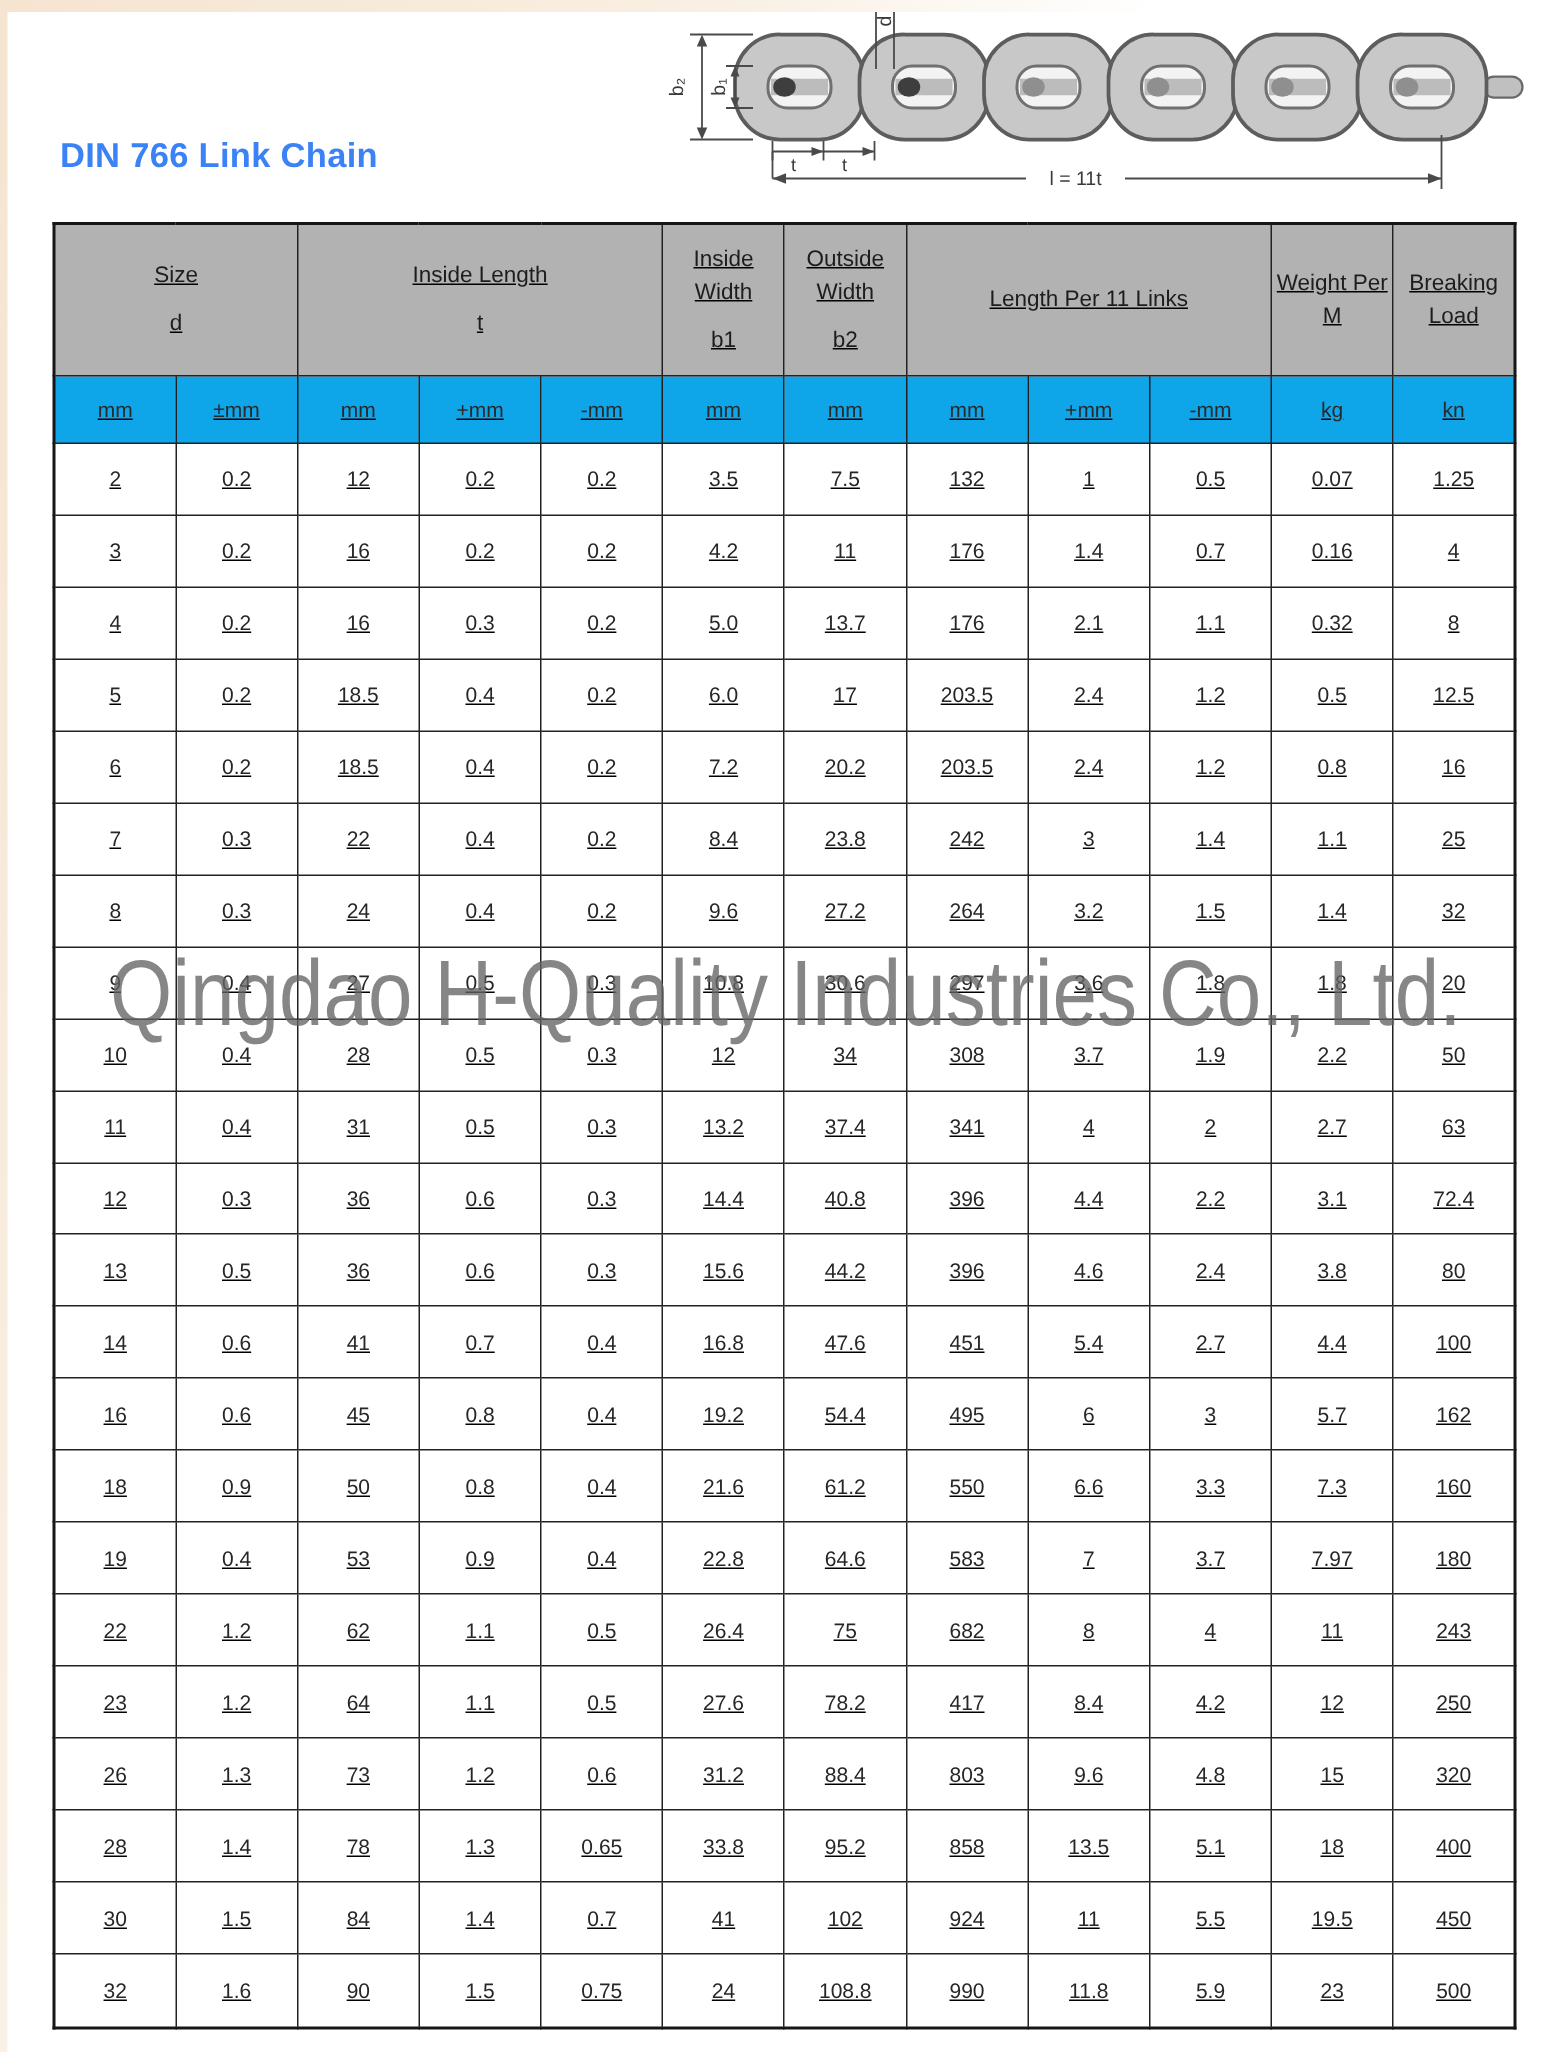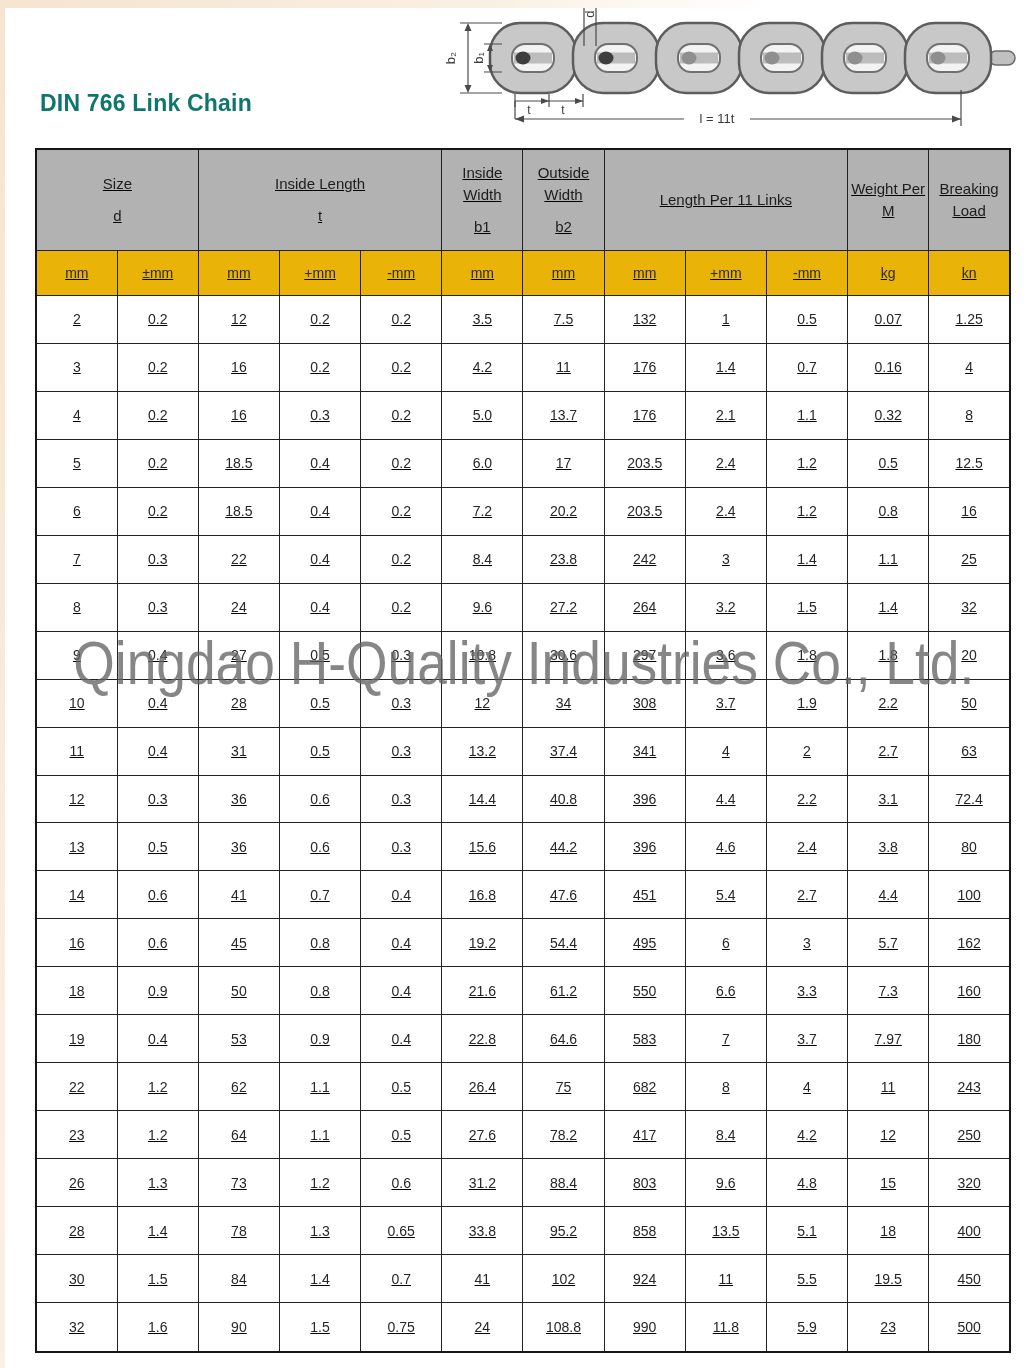--- a/index.html
+++ b/index.html
@@ -6,39 +6,39 @@
   body{
     width:1033px;height:1368px;position:relative;background:#ffffff;
     font-family:"Liberation Sans","DejaVu Sans",sans-serif;overflow:hidden;
   }
   .edge-top{position:absolute;left:0;top:0;width:1033px;height:8px;
     background:linear-gradient(to right,#f5e4d0 0%,#f9efe2 45%,#ffffff 75%);}
   .edge-left{position:absolute;left:0;top:0;width:5px;height:1368px;
     background:linear-gradient(to bottom,#f5e4d0,#faf1e6);}
   .page-title{
     position:absolute;left:40px;top:90px;font-size:23px;font-weight:bold;
-    color:#0f766e;letter-spacing:0.2px;
+    color:#3b82f6;letter-spacing:0.2px;
   }
   .chain-diagram{position:absolute;left:438px;top:6px;width:578px;height:122px;}
   
   table.spec{
     position:absolute;left:35px;top:148px;width:976px;height:1205px;
     border-collapse:collapse;table-layout:fixed;
     border:2.5px solid #161616;
     text-decoration:underline;
   }
   table.spec th,table.spec td{
     border:1.6px solid #222;text-align:center;vertical-align:middle;padding:0;
   }
   tr.group-row th{
     background:#b2b2b2;height:100px;font-weight:400;font-size:15px;color:#1d1d1d;line-height:1.5;
   }
   tr.group-row .grp-sub{margin-top:9px;}
   tr.group-row .grp-sub:empty{display:none;}
-  tr.units-row th{height:44px;font-weight:400;font-size:14px;color:#2a2a2a;background:#eab308;}
+  tr.units-row th{height:44px;font-weight:400;font-size:14px;color:#2a2a2a;background:#0ea5e9;}
   tbody td{font-size:14px;color:#262626;background:#fff;}
   
   .watermark{
     position:absolute;left:0;top:629px;width:892px;text-align:center;
     z-index:10;pointer-events:none;
   }
   .watermark span{
     display:inline-block;font-size:62px;line-height:1.1;white-space:nowrap;
     color:rgba(100,100,100,0.78);transform:scaleX(0.86);transform-origin:center;
   }

